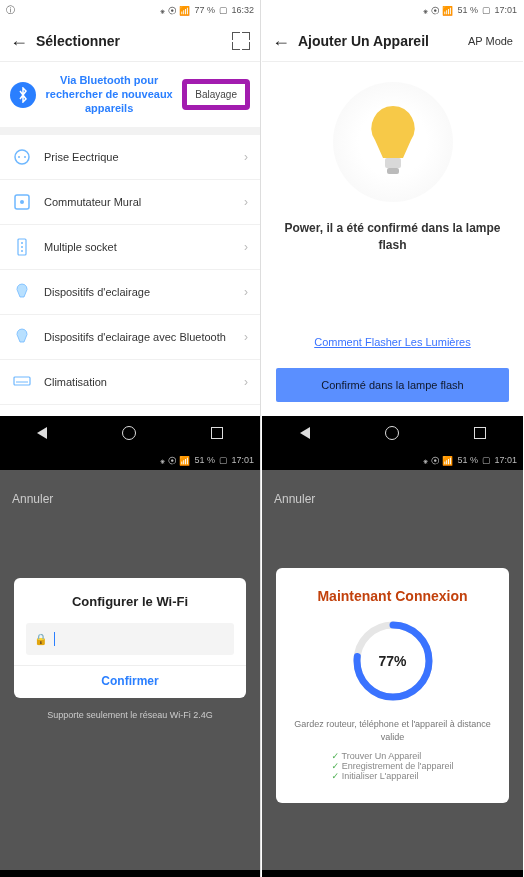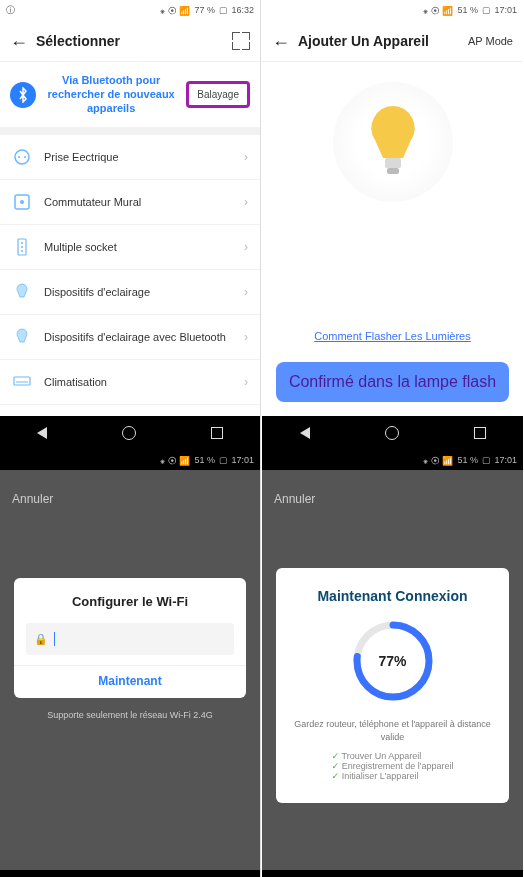--- a/index.html
+++ b/index.html
@@ -12,51 +12,51 @@
   .statusbar .left { flex: 1; text-align: left; }
   .appbar { height: 42px; display: flex; align-items: center; padding: 0 10px; background: #fff; border-bottom: 1px solid #eee; }
   .appbar .title { flex: 1; font-size: 14px; font-weight: 600; color: #222; }
   .appbar .back { font-size: 18px; margin-right: 8px; color: #222; }
   .appbar .scan { width: 18px; height: 18px; border: 1.5px solid #555; position: relative; }
   .appbar .scan::before { content:''; position:absolute; top:7px; left:-2px; right:-2px; height:2px; background:#fff; }
   .appbar .scan::after { content:''; position:absolute; left:7px; top:-2px; bottom:-2px; width:2px; background:#fff; }
   .bt-banner { display: flex; align-items: center; padding: 12px 10px; gap: 8px; background:#fff; }
   .bt-icon { width: 26px; height: 26px; border-radius: 50%; background: #2a7fff; color: #fff; display: flex; align-items: center; justify-content: center; font-size: 13px; }
   .bt-text { flex: 1; color: #2a7fff; font-size: 11px; text-align: center; font-weight: 600; line-height: 1.25; }
-  .scan-btn { border: 3px solid #a21caf; border-radius: 4px; padding: 5px 8px; font-size: 10px; color: #444; background:#fff; }
+  .scan-btn { border: 5px solid #a21caf; border-radius: 4px; padding: 5px 8px; font-size: 10px; color: #444; background:#fff; }
   .gap { height: 8px; background: #f2f2f2; }
   .list { background: #fff; }
   .row { display: flex; align-items: center; padding: 12px 12px; border-bottom: 1px solid #f0f0f0; font-size: 11px; color: #333; }
   .row .ic { width: 20px; height: 20px; margin-right: 12px; display: flex; align-items: center; justify-content: center; }
   .row .chev { color: #bbb; font-size: 12px; }
   .row .lbl { flex: 1; }
   .navbar { height: 34px; background: #000; display: flex; align-items: center; justify-content: space-around; color: #ddd; }
   .nav-tri { width: 0; height: 0; border-top: 6px solid transparent; border-bottom: 6px solid transparent; border-right: 10px solid #ddd; }
   .nav-circ { width: 14px; height: 14px; border: 1.5px solid #ddd; border-radius: 50%; }
   .nav-sq { width: 12px; height: 12px; border: 1.5px solid #ddd; }
   .bulb-wrap { display: flex; flex-direction: column; align-items: center; padding: 20px 10px 0; }
   .bulb-circle { width: 120px; height: 120px; border-radius: 50%; background: radial-gradient(circle,#fff 40%,#f4f4f4 100%); display: flex; align-items: center; justify-content: center; }
   .bulb-svg { width: 60px; height: 80px; }
   .confirm-txt { text-align: center; font-size: 12px; font-weight: 600; color: #333; margin: 18px 14px 10px; line-height:1.4; }
   .link-blue { color: #3a73ff; font-size: 11px; text-decoration: underline; text-align: center; padding: 14px; }
-  .btn-primary { margin: 6px 14px 14px; background: #5a8fff; color: #4c1d95; text-align: center; padding: 11px; font-size: 16px; border-radius: 8px; }
+  .btn-primary { margin: 6px 14px 14px; background: #5a8fff; color: #0f172a; text-align: center; padding: 11px; font-size: 11px; border-radius: 2px; }
   .ap { font-size: 11px; color: #333; padding-left:6px; }
   .dark-screen { background: #555; min-height: 400px; position: relative; }
   .cancel { color: #ccc; font-size: 12px; padding: 22px 12px; }
   .card { background: #fff; border-radius: 6px; margin: 0 14px; padding: 16px 12px 10px; }
   .card h3 { text-align: center; font-size: 13px; color: #222; margin-bottom: 14px; font-weight:700;}
   .input { background: #f4f4f4; border-radius: 3px; padding: 9px 8px; display: flex; align-items: center; gap: 6px; margin-bottom: 10px; }
   .lock { color: #bbb; font-size: 11px; }
   .cursor { width: 1px; height: 14px; background: #2a7fff; }
   .wifi-line { font-size: 10px; color: #888; margin-bottom: 6px; }
   .wifi-line a { color: #5a8fff; text-decoration: none; }
   .card-confirm { color: #2a7fff; text-align: center; font-size: 12px; padding: 8px 0 0; font-weight:600;}
   .hint { color: #ccc; font-size: 9px; text-align: center; margin-top: 12px; }
   .conn-card { background: #fff; border-radius: 6px; margin: 40px 14px 0; padding: 20px 14px; text-align: center; }
-  .conn-card h3 { font-size: 14px; font-weight: 700; color: #0c4a6e; margin-bottom: 14px; }
+  .conn-card h3 { font-size: 14px; font-weight: 700; color: #c2410c; margin-bottom: 14px; }
   .ring { width: 86px; height: 86px; margin: 0 auto 14px; position: relative; }
   .ring svg { transform: rotate(-90deg); }
   .ring .pct { position: absolute; inset: 0; display: flex; align-items: center; justify-content: center; font-size: 14px; font-weight: 600; color:#222;}
   .advice { font-size: 9px; color: #777; line-height:1.4; margin-bottom: 8px; }
   .steps { font-size: 9px; color: #888; text-align: left; display:inline-block;}
   .steps div::before { content: "✓ "; color: #4caf50; }
   .phone.bottom { background:#555; }
   .screen1-body { height: 354px; overflow:hidden; background:#fff;}
   .screen2-body { height: 354px; background:#fff; display:flex; flex-direction:column;}
   .screen3-body, .screen4-body { height: 364px; }
@@ -181,20 +181,21 @@
     <div class="screen2-body">
       <div class="bulb-wrap">
         <div class="bulb-circle">
           <svg class="bulb-svg" viewBox="0 0 60 80">
               <path d="M30 4 A22 22 0 0 1 48 38 L40 56 H20 L12 38 A22 22 0 0 1 30 4" fill="#f7c948"></path>
               <rect x="22" y="56" width="16" height="10" rx="2" fill="#d9d9d9"></rect>
               <rect x="24" y="66" width="12" height="6" rx="2" fill="#bbb"></rect>
             </svg>
         </div>
       </div>
+      <div class="confirm-txt">Power, il a été confirmé dans la lampe flash</div>
       <div style="flex:1"></div>
       <div class="link-blue">Comment Flasher Les Lumières</div>
       <div class="btn-primary">Confirmé dans la lampe flash</div>
     </div>
     <div class="navbar">
       <span class="nav-tri"></span>
       <span class="nav-circ"></span>
       <span class="nav-sq"></span>
     </div>
   </div>
@@ -210,21 +211,21 @@
     <div class="dark-screen screen3-body">
       <div class="cancel">Annuler</div>
       <div style="height:50px"></div>
       <div class="card">
         <h3>Configurer le Wi-Fi</h3>
         <div class="input">
           <span class="lock">🔒</span>
           <span class="cursor"></span>
         </div>
         <div style="height:1px;background:#eee;margin:6px -12px 0"></div>
-        <div class="card-confirm">Maintenant</div>
+        <div class="card-confirm">Confirmer</div>
       </div>
       <div class="hint">Supporte seulement le réseau Wi-Fi 2.4G</div>
     </div>
     <div class="navbar">
       
       
       
     </div>
   </div>
 

